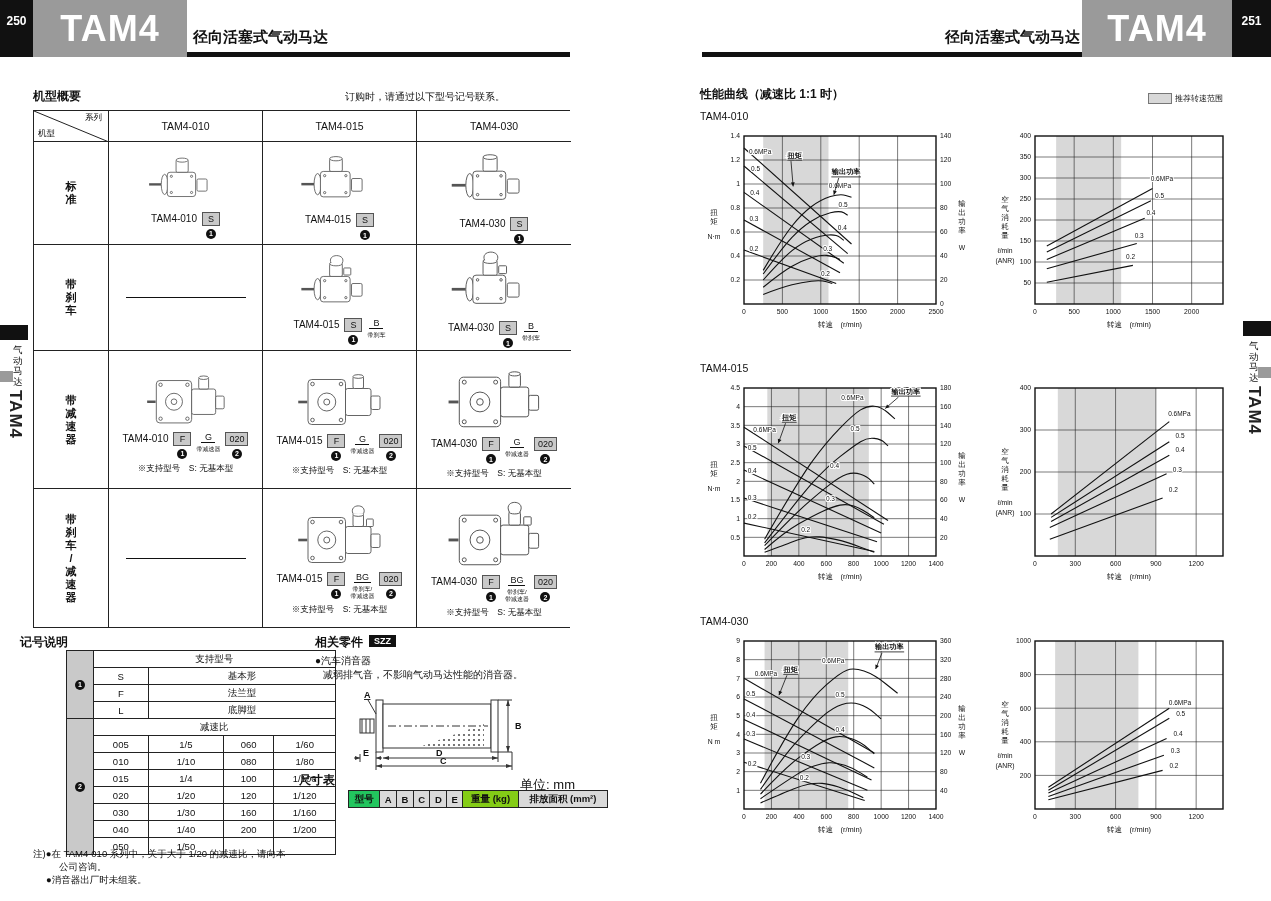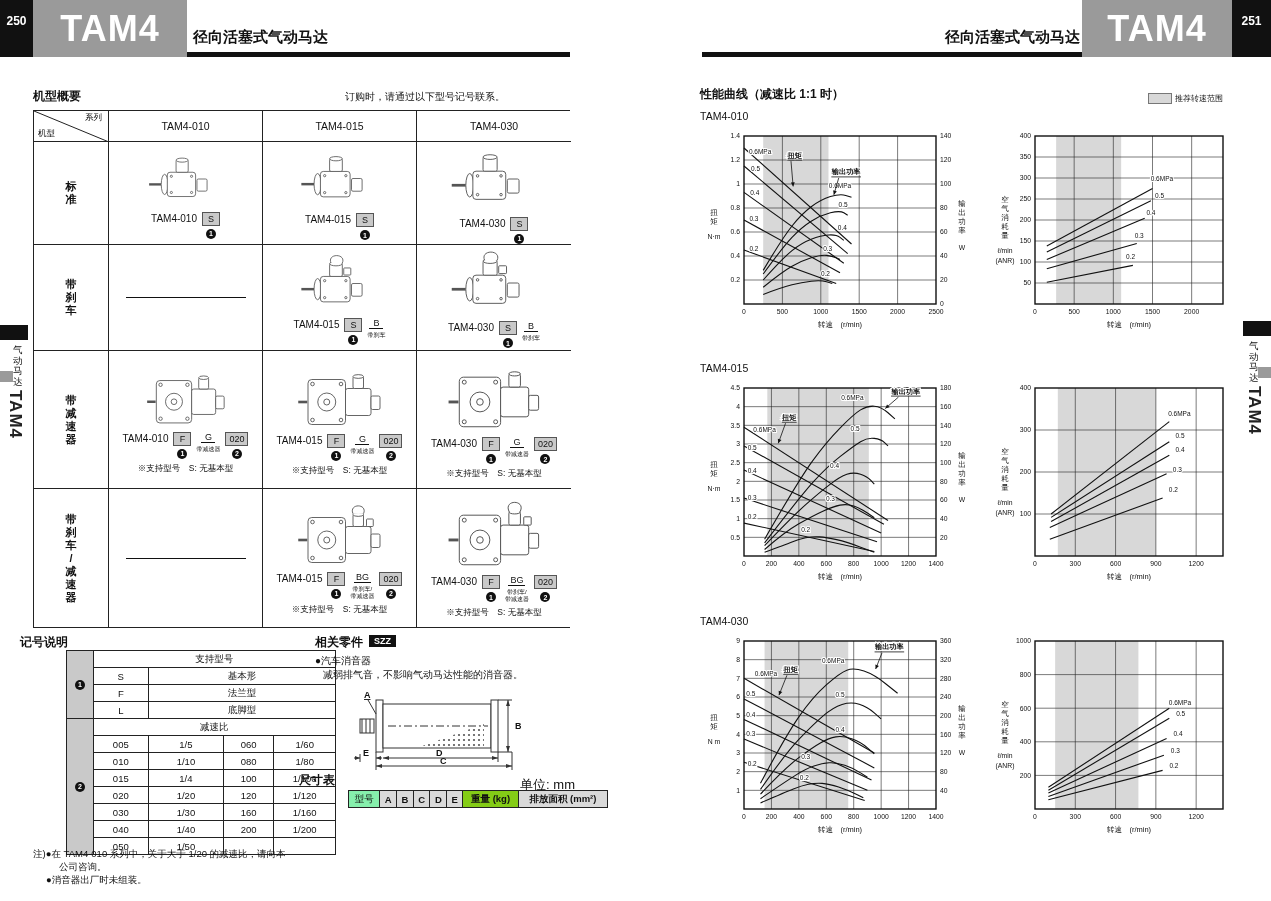--- a/index.html
+++ b/index.html
@@ -552,21 +552,21 @@
       <text x="11" y="68">E</text>
     </g>
   </svg>
 
   <div class="abs sechead" style="left:299px;top:772px;">尺寸表</div>
   <div class="abs" style="left:470px;top:776px;width:105px;text-align:right;font-size:13px;">单位: mm</div>
   <div id="dim-table" class="abs" style="left:315px;top:790px;">
       <table class="dtable" style="width: 260px;">
         <tbody>
           <tr>
-            <th style="background:#86efac;font-weight:normal;">型号</th>
+            <th style="background:#22c55e;font-weight:bold;">型号</th>
             <th style="background:#d9d9d9;font-weight:bold;">A</th>
             <th style="background:#d9d9d9;font-weight:bold;">B</th>
             <th style="background:#d9d9d9;font-weight:bold;">C</th>
             <th style="background:#d9d9d9;font-weight:bold;">D</th>
             <th style="background:#d9d9d9;font-weight:bold;">E</th>
             <th style="background:#84cc16;font-weight:bold;">重量 (kg)</th>
             <th style="background:#d9d9d9;font-weight:bold;">排放面积 (mm²)</th>
           </tr>
         </tbody>
       </table>

